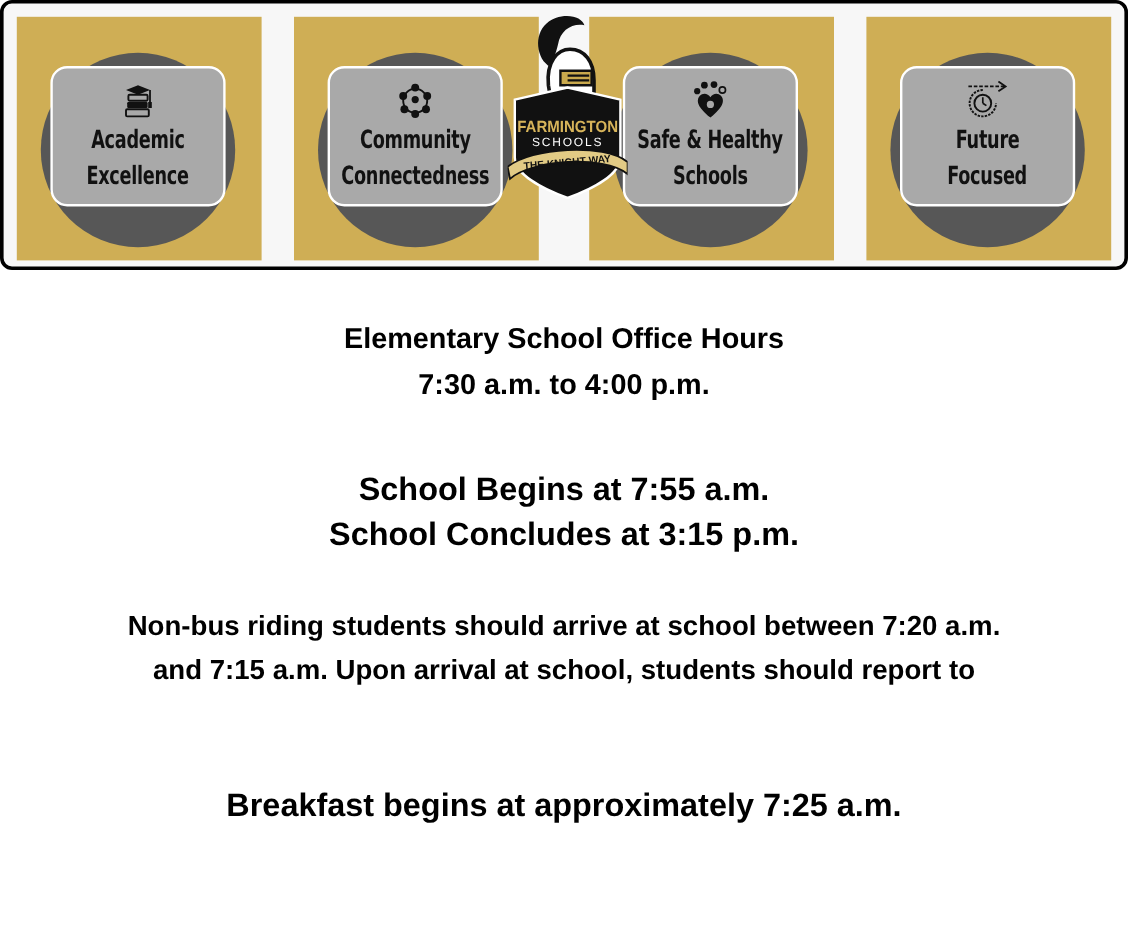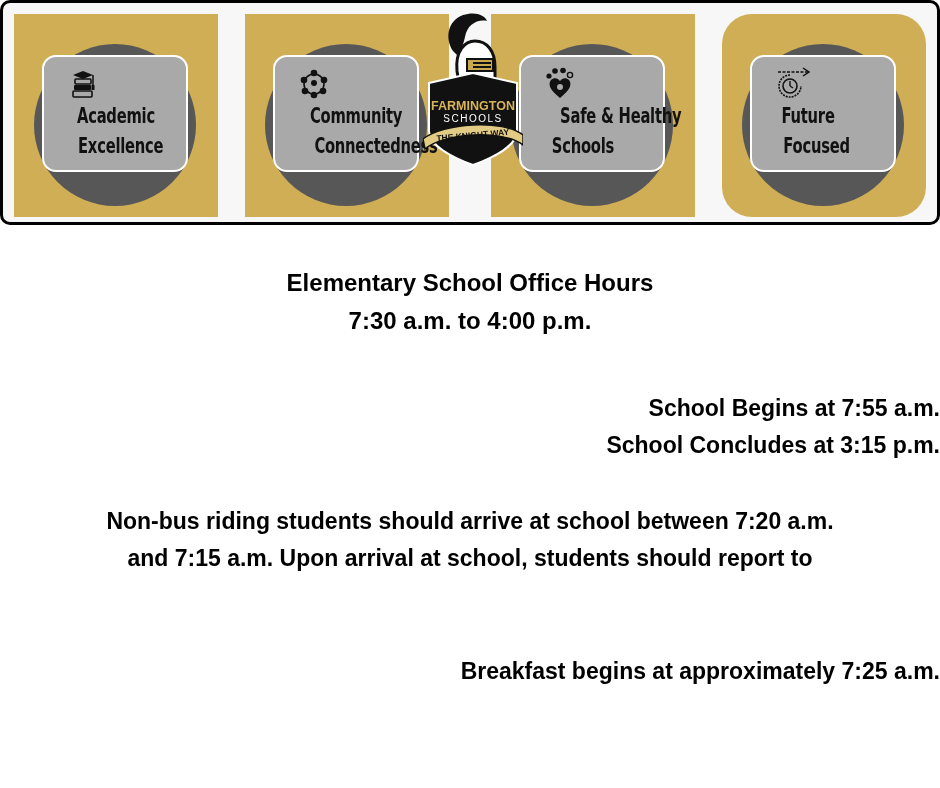--- a/index.html
+++ b/index.html
@@ -14,34 +14,34 @@
   .panel {
     position: absolute; top: 11px; width: 204px; height: 203px; background: #cfae55; overflow: hidden;
   }
   .panel .circle {
     position: absolute; left: 20px; top: 30px; width: 162px; height: 162px; border-radius: 50%;
     background: #575757;
   }
   .panel .card {
     position: absolute; left: 28px; top: 41px; width: 146px; height: 117px;
     background: #a9a9a9; border: 2px solid #ffffff; border-radius: 14px; box-sizing: border-box;
-    display: flex; flex-direction: column; align-items: flex-start; justify-content: center; padding-left: 22px;
+    display: flex; flex-direction: column; align-items: center; justify-content: center;
   }
   .panel .card .ico { height: 34px; display: flex; align-items: center; justify-content: center; }
   .panel .card .lbl {
     font-family: "DejaVu Sans Condensed", "Liberation Sans Narrow", "Liberation Sans", sans-serif;
     font-weight: bold; font-size: 21px; line-height: 30px; text-align: center; color: #111;
     transform: scaleX(0.78); white-space: nowrap; letter-spacing: -0.3px;
   }
   .logo {
     position: absolute; left: 420px; top: 8px; width: 100px; height: 155px; text-align: right;
   }
   .content { position: absolute; left: 0; width: 940px; text-align: center; font-weight: bold; }
   .title { font-size: 24px; line-height: 38px; }
-  .sched { font-size: 23px; line-height: 37px; text-align: right; }
+  .sched { font-size: 27px; line-height: 37px; }
   .para { font-size: 23px; line-height: 37px; padding: 0 45px; box-sizing: border-box; }
 </style>
 </head>
 <body>
 
 <div class="banner">
 
   <div class="panel" style="left:11px;">
     <div class="circle"></div>
     <div class="card">
@@ -91,21 +91,21 @@
           <circle cx="8" cy="24" r="3.3" fill="#111"></circle>
           <circle cx="26" cy="24" r="3.3" fill="#111"></circle>
           <circle cx="17" cy="16" r="3" fill="#111"></circle>
         </svg>
       </div>
       <div class="lbl">Community</div>
       <div class="lbl">Connectedness</div>
     </div>
   </div>
 
-  <div class="panel" style="left:719px;border-radius:30px;">
+  <div class="panel" style="left:719px;">
     <div class="circle"></div>
     <div class="card">
       <div class="ico">
         <svg width="40" height="34" viewBox="0 0 40 34">
           <line x1="4" y1="5" x2="34" y2="5" stroke="#111" stroke-width="1.4" stroke-dasharray="3,1.5"></line>
           <polyline points="29,1 35,5 29,9" fill="none" stroke="#111" stroke-width="1.5"></polyline>
           <path d="M16 8 A11 11 0 1 0 27 19" fill="none" stroke="#111" stroke-width="1.6" stroke-dasharray="2,1"></path>
           <circle cx="16" cy="19" r="7" fill="none" stroke="#111" stroke-width="1.6"></circle>
           <line x1="16" y1="19" x2="16" y2="14" stroke="#111" stroke-width="1.4"></line>
           <line x1="16" y1="19" x2="19" y2="21" stroke="#111" stroke-width="1.4"></line>

